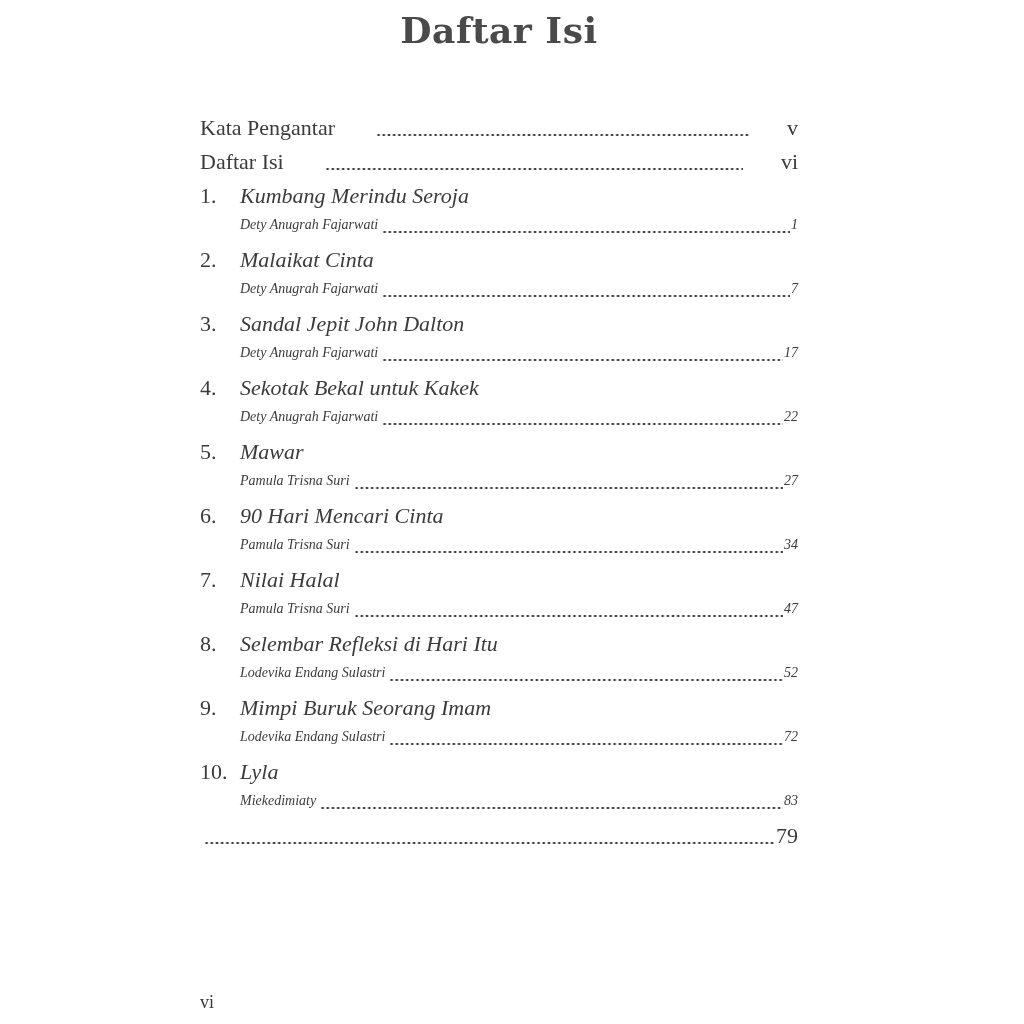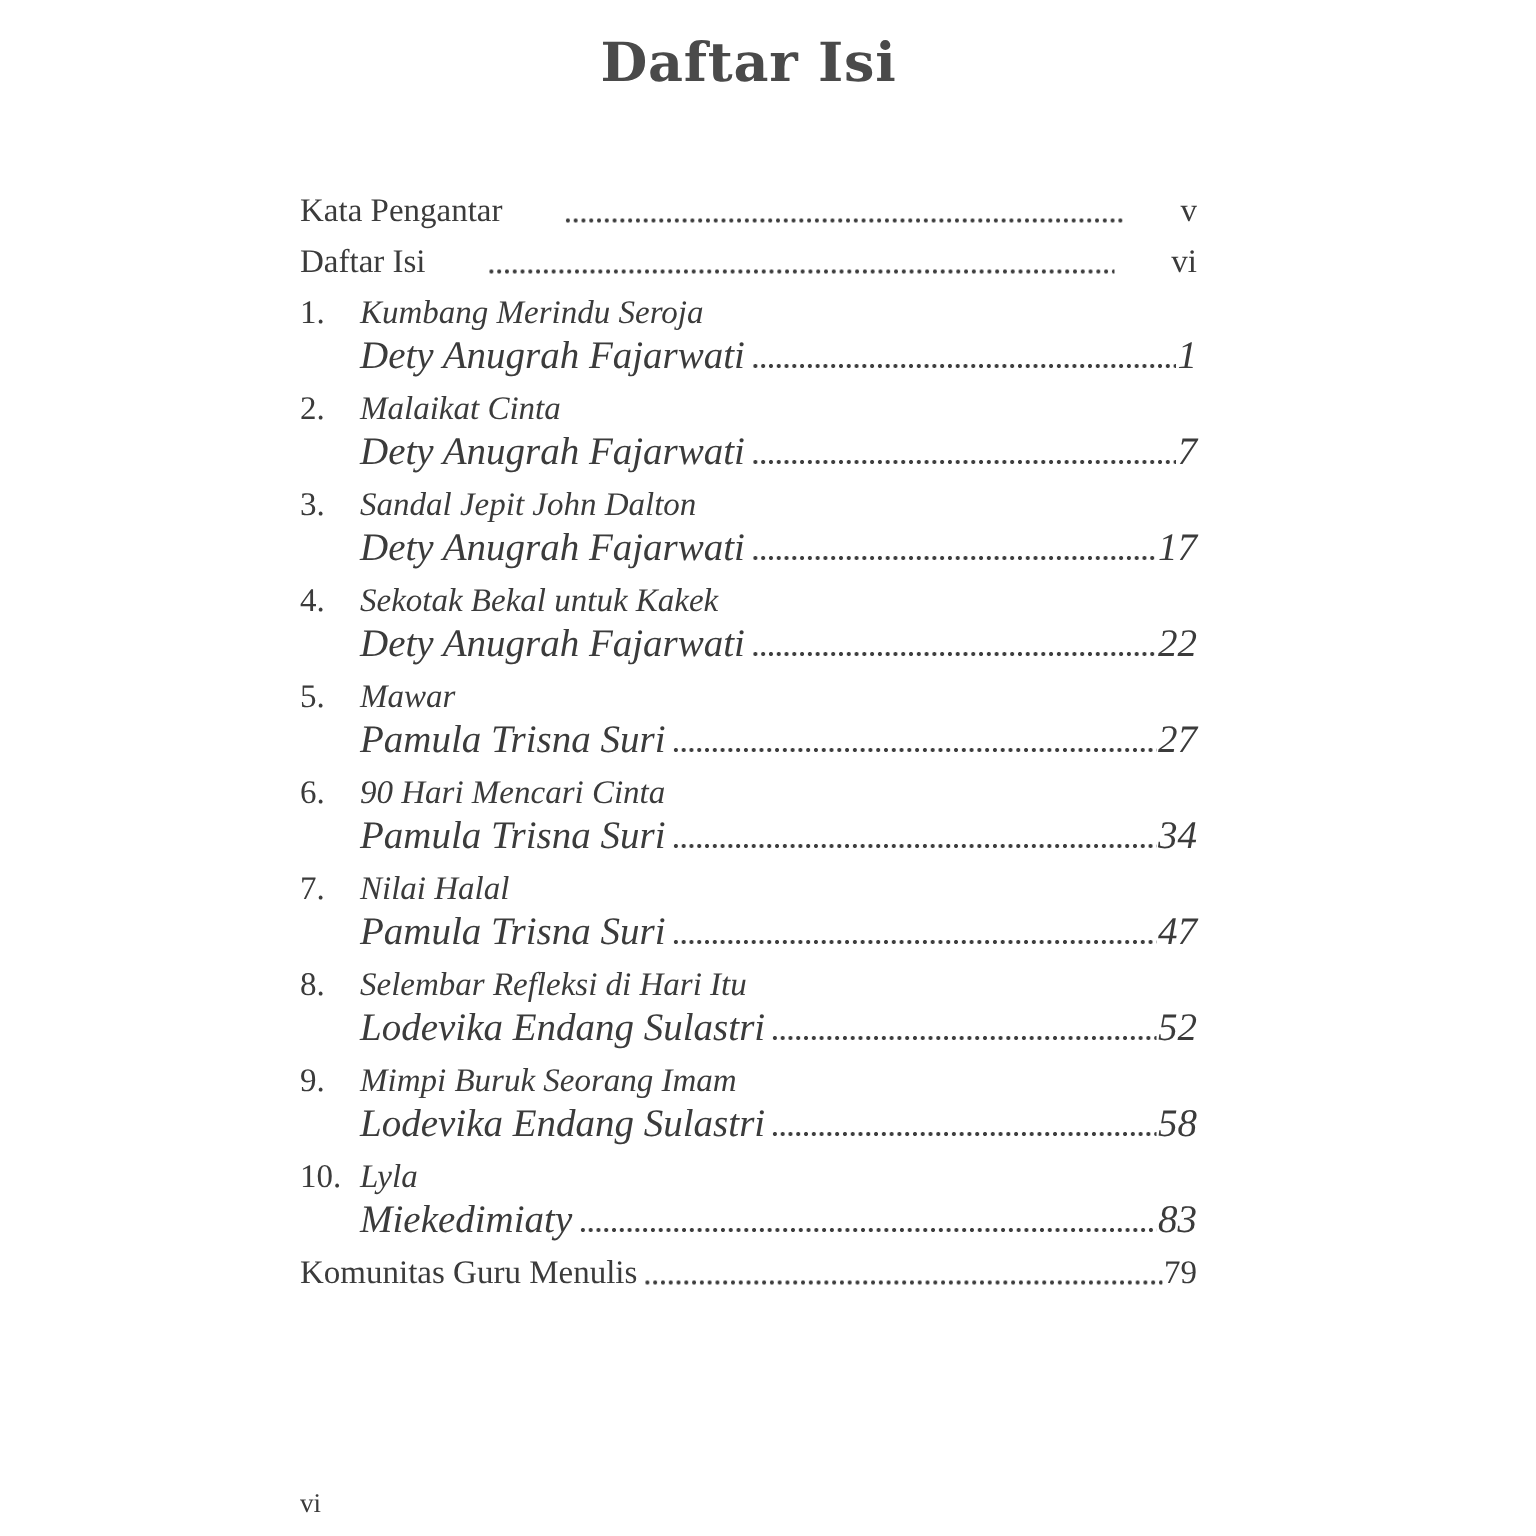--- a/index.html
+++ b/index.html
@@ -12,21 +12,21 @@
     width: 1024px;
     height: 1024px;
     background: #ffffff;
     font-family: "Liberation Serif", serif;
     color: #3b3b3b;
     overflow: hidden;
   }
   .content {
     position: absolute;
     left: 200px;
-    top: 20px;
+    top: 8px;
     width: 598px;
   }
   .doc-title {
     font-family: "DejaVu Serif", serif;
     font-weight: 700;
     font-size: 36px;
     line-height: 44px;
     text-align: center;
     color: #4a4a4a;
     letter-spacing: 0.5px;
@@ -60,21 +60,21 @@
     font-size: 22px;
     line-height: 29px;
   }
   .chap-num {
     flex: 0 0 40px;
   }
   .chap-title { flex: 1 1 auto; font-style: italic; }
   .author-row {
     margin-left: 40px;
     font-style: italic;
-    font-size: 26px;
+    font-size: 14px;
     line-height: 29px;
   }
   .author-row .dots { background-position: left bottom 5px; }
   .back-rows .toc-line { margin-bottom: 5px; }
   .footer-pagenum {
     position: absolute;
     left: 200px;
     top: 992px;
     font-size: 18px;
     color: #3b3b3b;
@@ -201,40 +201,39 @@
   </div>
 
   <div class="chapter">
     <div class="chapter-title-row">
       <span class="chap-num">9.</span>
       <span class="chap-title">Mimpi Buruk Seorang Imam</span>
     </div>
     <div class="toc-line author-row">
       <span class="label">Lodevika Endang Sulastri</span>
       <span class="dots"></span>
-      <span class="pageno">58</span>
+      <span class="pageno">72</span>
     </div>
   </div>
 
   <div class="chapter">
     <div class="chapter-title-row">
       <span class="chap-num">10.</span>
       <span class="chap-title">Lyla</span>
     </div>
     <div class="toc-line author-row">
       <span class="label">Miekedimiaty</span>
       <span class="dots"></span>
       <span class="pageno">83</span>
     </div>
   </div>
 </div>
 
       <div class="back-rows">
         <div class="toc-line">
-          <span class="label">Komunitas Guru Menulis</span>
           <span class="dots"></span>
           <span class="pageno">79</span>
         </div>
       </div>
 
     </div>
   </div>
 
   <div class="footer-pagenum">vi</div>
 </div>

